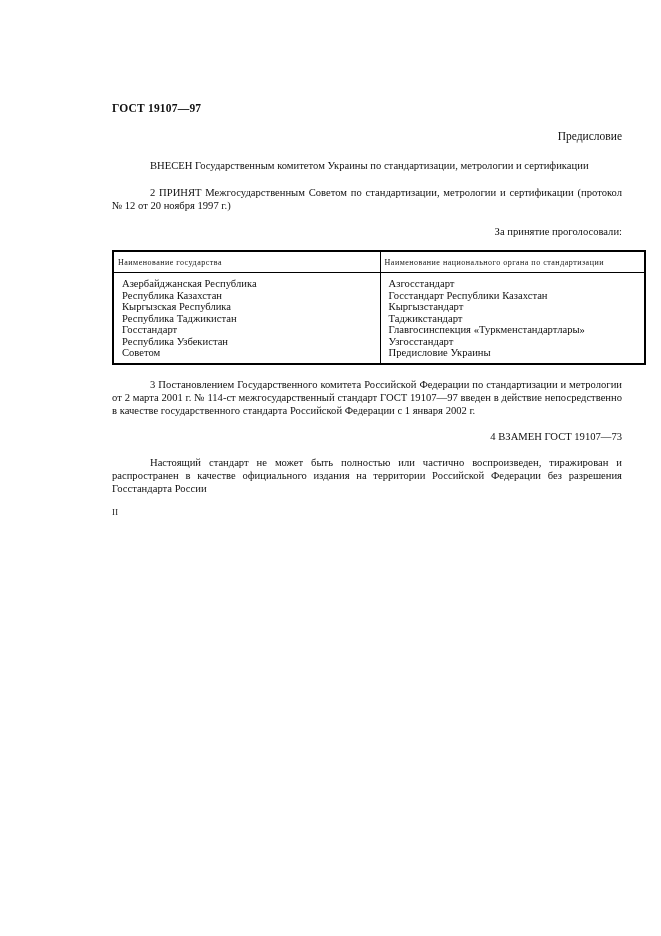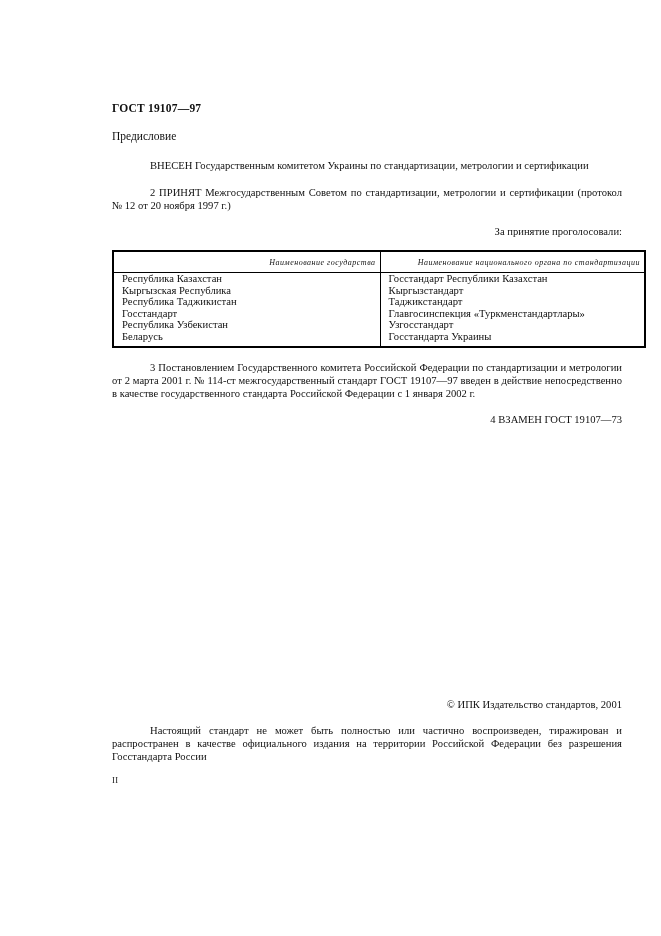--- a/index.html
+++ b/index.html
@@ -16,21 +16,21 @@
     padding: 54px 63px 0 64px;
     background: #ffffff;
   }
   .doc-code {
     font-weight: bold;
     font-size: 11.5px;
     line-height: 13px;
     letter-spacing: 0.2px;
   }
   .preface-title {
-    text-align: left;
+    text-align: right;
     font-size: 11.5px;
     line-height: 13px;
     margin-top: 15px;
   }
   .para {
     font-size: 10.6px;
     line-height: 13px;
     text-align: justify;
     text-indent: 38px;
     margin-top: 14px;
@@ -40,24 +40,23 @@
   .vote-table {
     width: 100%;
     border-collapse: collapse;
     margin-top: 10px;
     border: 2px solid #000;
   }
   .vote-table th {
     font-weight: normal;
     font-size: 8px;
     letter-spacing: 0.5px;
-    text-align: right;
+    text-align: left;
     padding: 6px 4px 5px 4px;
     border-bottom: 1px solid #000;
-    font-style: italic;
   }
   .vote-table th.col1, .vote-table td.col1 {
     border-right: 1px solid #000;
     width: 50.2%;
   }
   .vote-table td {
     font-size: 10.6px;
     line-height: 11.5px;
     padding: 0 4px 0 8px;
     vertical-align: top;
@@ -101,20 +100,24 @@
   <p class="para tight no-justify">За принятие проголосовали:</p>
 
   <table class="vote-table">
     <thead>
       <tr>
         <th class="col1">Наименование государства</th>
         <th>Наименование национального органа по стандартизации</th>
       </tr>
     </thead>
     <tbody>
+      <tr class="first">
+        <td class="col1">Азербайджанская Республика</td>
+        <td>Азгосстандарт</td>
+      </tr>
       <tr>
         <td class="col1">Республика Казахстан</td>
         <td>Госстандарт Республики Казахстан</td>
       </tr>
       <tr>
         <td class="col1">Кыргызская Республика</td>
         <td>Кыргызстандарт</td>
       </tr>
       <tr>
         <td class="col1">Республика Таджикистан</td>
@@ -122,29 +125,28 @@
       </tr>
       <tr>
         <td class="col1">Госстандарт</td>
         <td>Главгосинспекция «Туркменстандартлары»</td>
       </tr>
       <tr>
         <td class="col1">Республика Узбекистан</td>
         <td>Узгосстандарт</td>
       </tr>
       <tr class="last">
-        <td class="col1">Беларусь</td>
-        <td>Госстандарта Украины</td>
+        <td class="col1">Советом</td>
+        <td>Предисловие Украины</td>
       </tr>
     </tbody>
   </table>
 
   <p class="para tight">3  Постановлением Государственного комитета Российской Федерации по стандартизации и метрологии от 2 марта 2001 г. № 114-ст межгосударственный стандарт ГОСТ 19107—97 введен в действие непосредственно в качестве государственного стандарта Российской Федерации с 1 января 2002 г.</p>
 
   <p class="para tight no-justify">4  ВЗАМЕН ГОСТ 19107—73</p>
 
-  <div class="copyright">© ИПК Издательство стандартов, 2001</div>
 
   <p class="notice">Настоящий стандарт не может быть полностью или частично воспроизведен, тиражирован и распространен в качестве официального издания на территории Российской Федерации без разрешения Госстандарта России</p>
 
   <div class="page-number">II</div>
 
 </div>
 
 </body></html>

